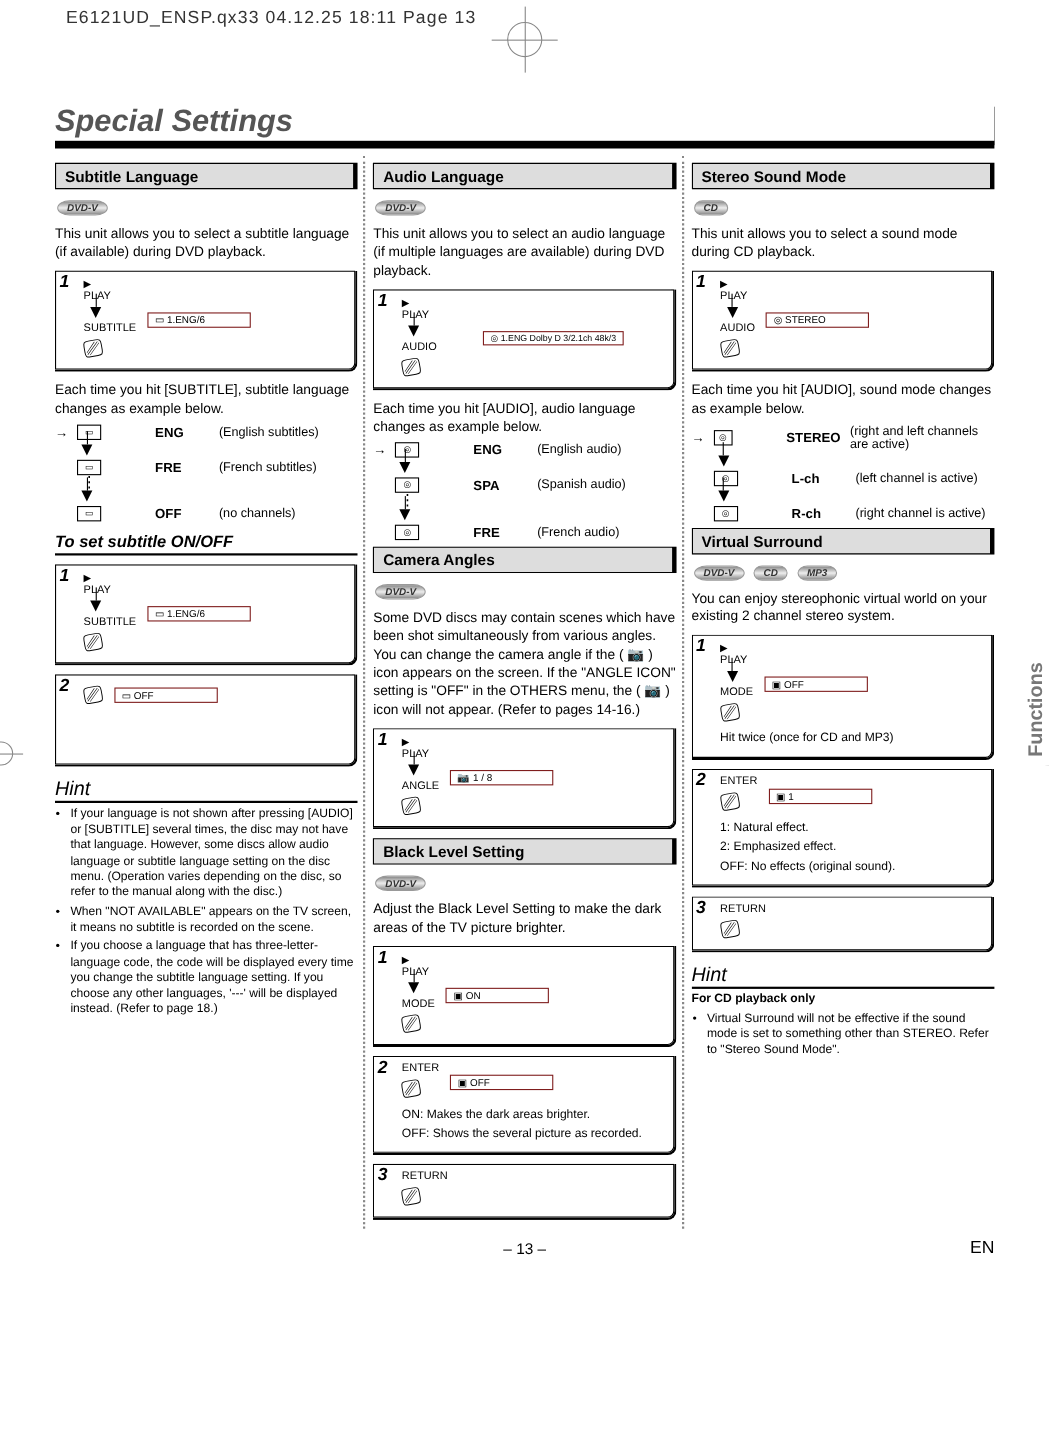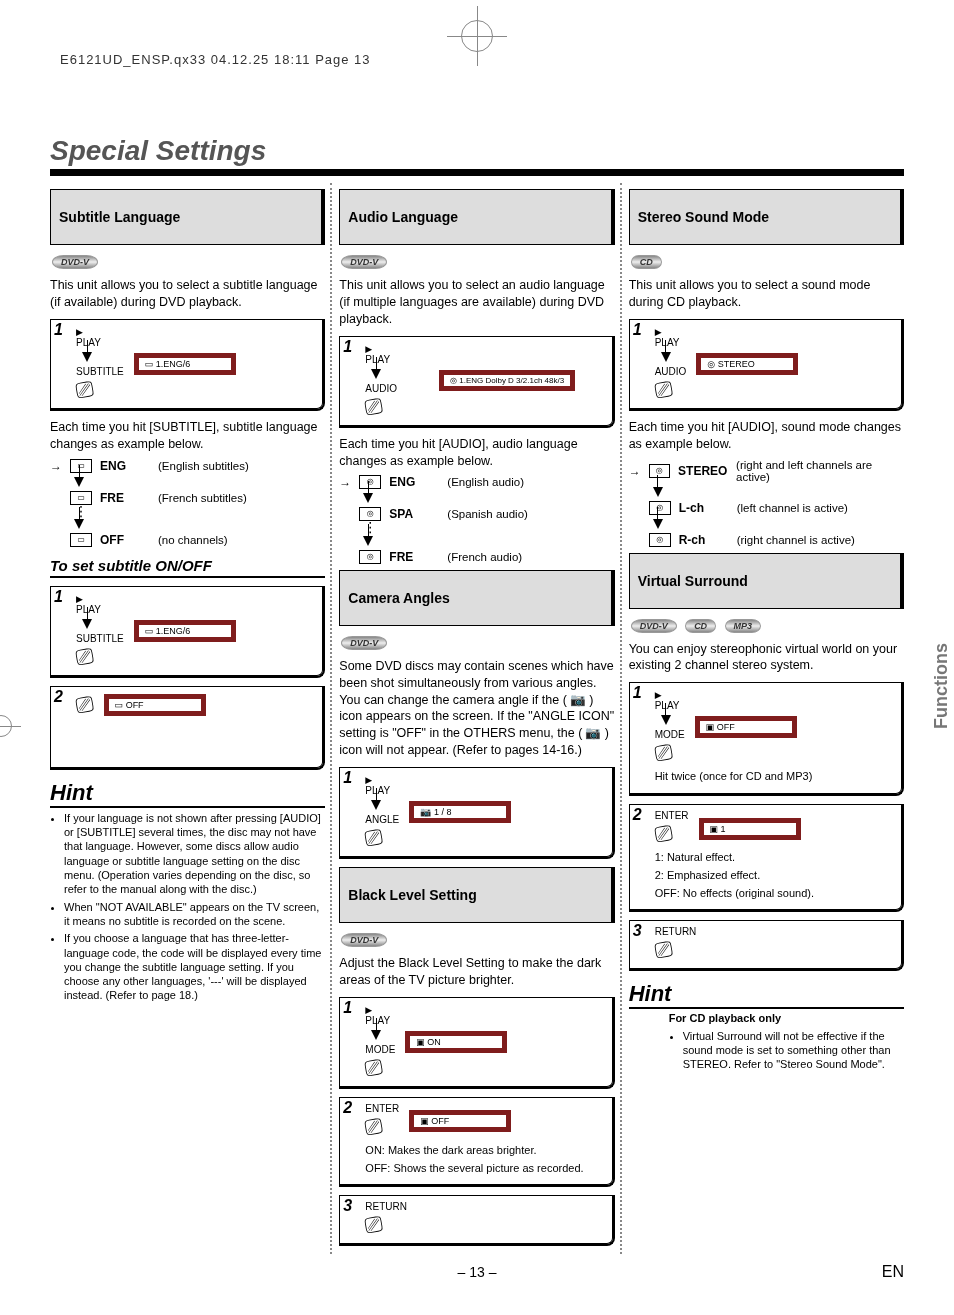--- a/index.html
+++ b/index.html
@@ -5,25 +5,24 @@
   body {
     margin: 0;
     padding: 0;
     font-family: Arial, Helvetica, sans-serif;
     background: #fff;
     color: #000;
     width: 954px;
     position: relative;
   }
   .page-header {
-    font-size: 13px;
+    font-size: 16px;
     padding: 8px 60px;
     color: #333;
     letter-spacing: 1px;
-    margin-top: 44px;
   }
   .crop-top {
     position: absolute;
     left: 50%;
     top: 20px;
     width: 30px;
     height: 30px;
     border: 1px solid #888;
     border-radius: 50%;
     transform: translateX(-50%);
@@ -73,21 +72,21 @@
     content:'';
     position:absolute;
     top:0; right:-7px;
     width:0; height:100%;
     border-right: 2px dotted #888;
   }
   .section-head {
     background: #ddd;
     border: 1px solid #000;
     border-right: 4px solid #000;
-    padding: 19px 8px;
+    padding: 3px 8px;
     font-size: 14px;
     font-weight: bold;
     margin: 6px 0;
   }
   .media-badge {
     display:inline-block;
     background: linear-gradient(#888,#eee,#888);
     color:#333;
     font-size:9px;
     font-weight:bold;
@@ -127,21 +126,21 @@
   }
   .step-inner {
     margin-left: 18px;
   }
   .step-label {
     font-size: 10px;
     font-weight: normal;
   }
   .osd {
     display:inline-block;
-    border:5px solid #7f1d1d;
+    border:1px solid #7f1d1d;
     font-size:9px;
     padding:1px 6px;
     margin: 2px 0;
     background:#fff;
     min-width: 80px;
   }
   .arrow-down {
     display:block;
     width:0;height:0;
     border-left:5px solid transparent;
@@ -166,41 +165,40 @@
     margin:2px 0;
   }
   .cycle-icon {
     display:inline-block;
     width:20px;height:12px;
     border:1px solid #000;
     font-size:8px;
     text-align:center;
     line-height:12px;
   }
-  .cycle-label { font-weight:bold; min-width:50px;}
+  .cycle-label { font-weight:bold; min-width:50px;margin-left:41px;}
   .cycle-desc { font-size:11.5px; }
   .sub-head-italic {
     font-size:15px;
     font-style:italic;
     font-weight:bold;
     border-bottom:2px solid #000;
     margin:10px 0 4px 0;
     padding-bottom:2px;
   }
   .hint-head {
-    font-size:22px;
+    font-size:18px;
     font-style:italic;
-    font-weight:bold;
+    font-weight:normal;
     border-bottom:2px solid #000;
     margin:10px 0 2px 0;
   }
   .hint-body {
     font-size:11px;
     line-height:1.3;
-    margin-left:40px;
   }
   .hint-body li { margin:3px 0; }
   .footer {
     display:flex;
     justify-content:center;
     align-items:center;
     position:relative;
     margin-top:10px;
     font-size:14px;
   }

